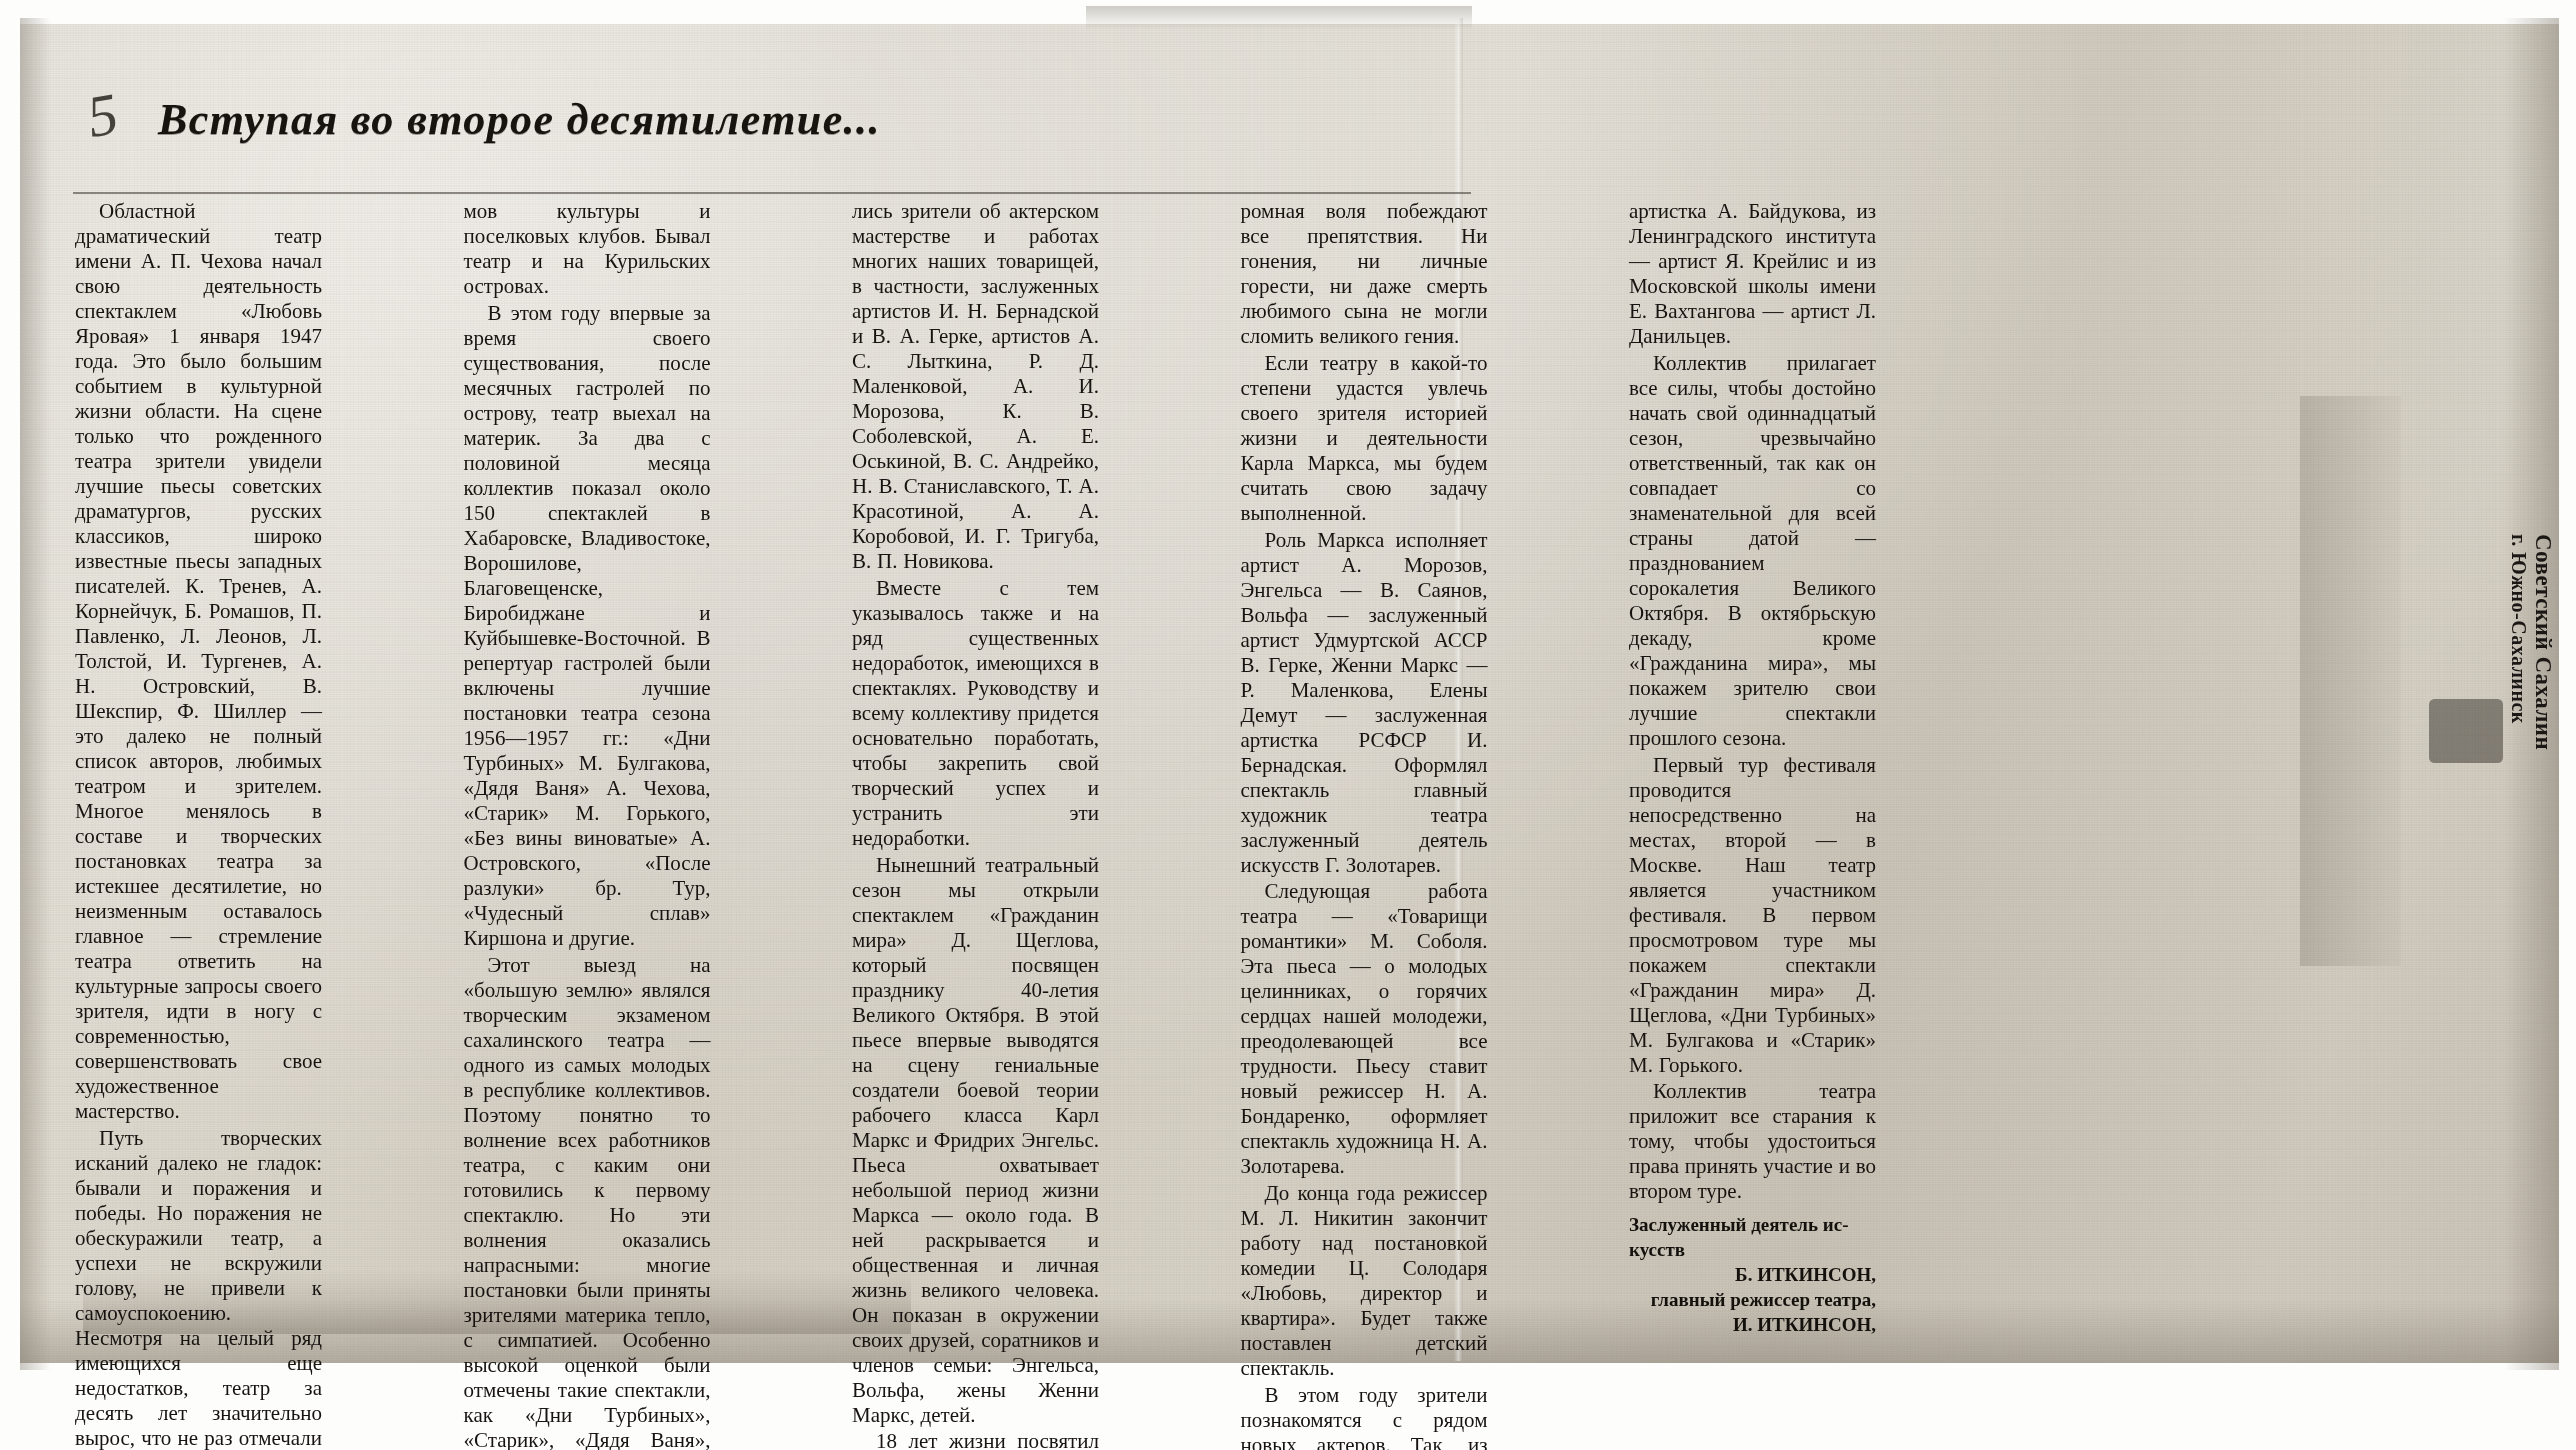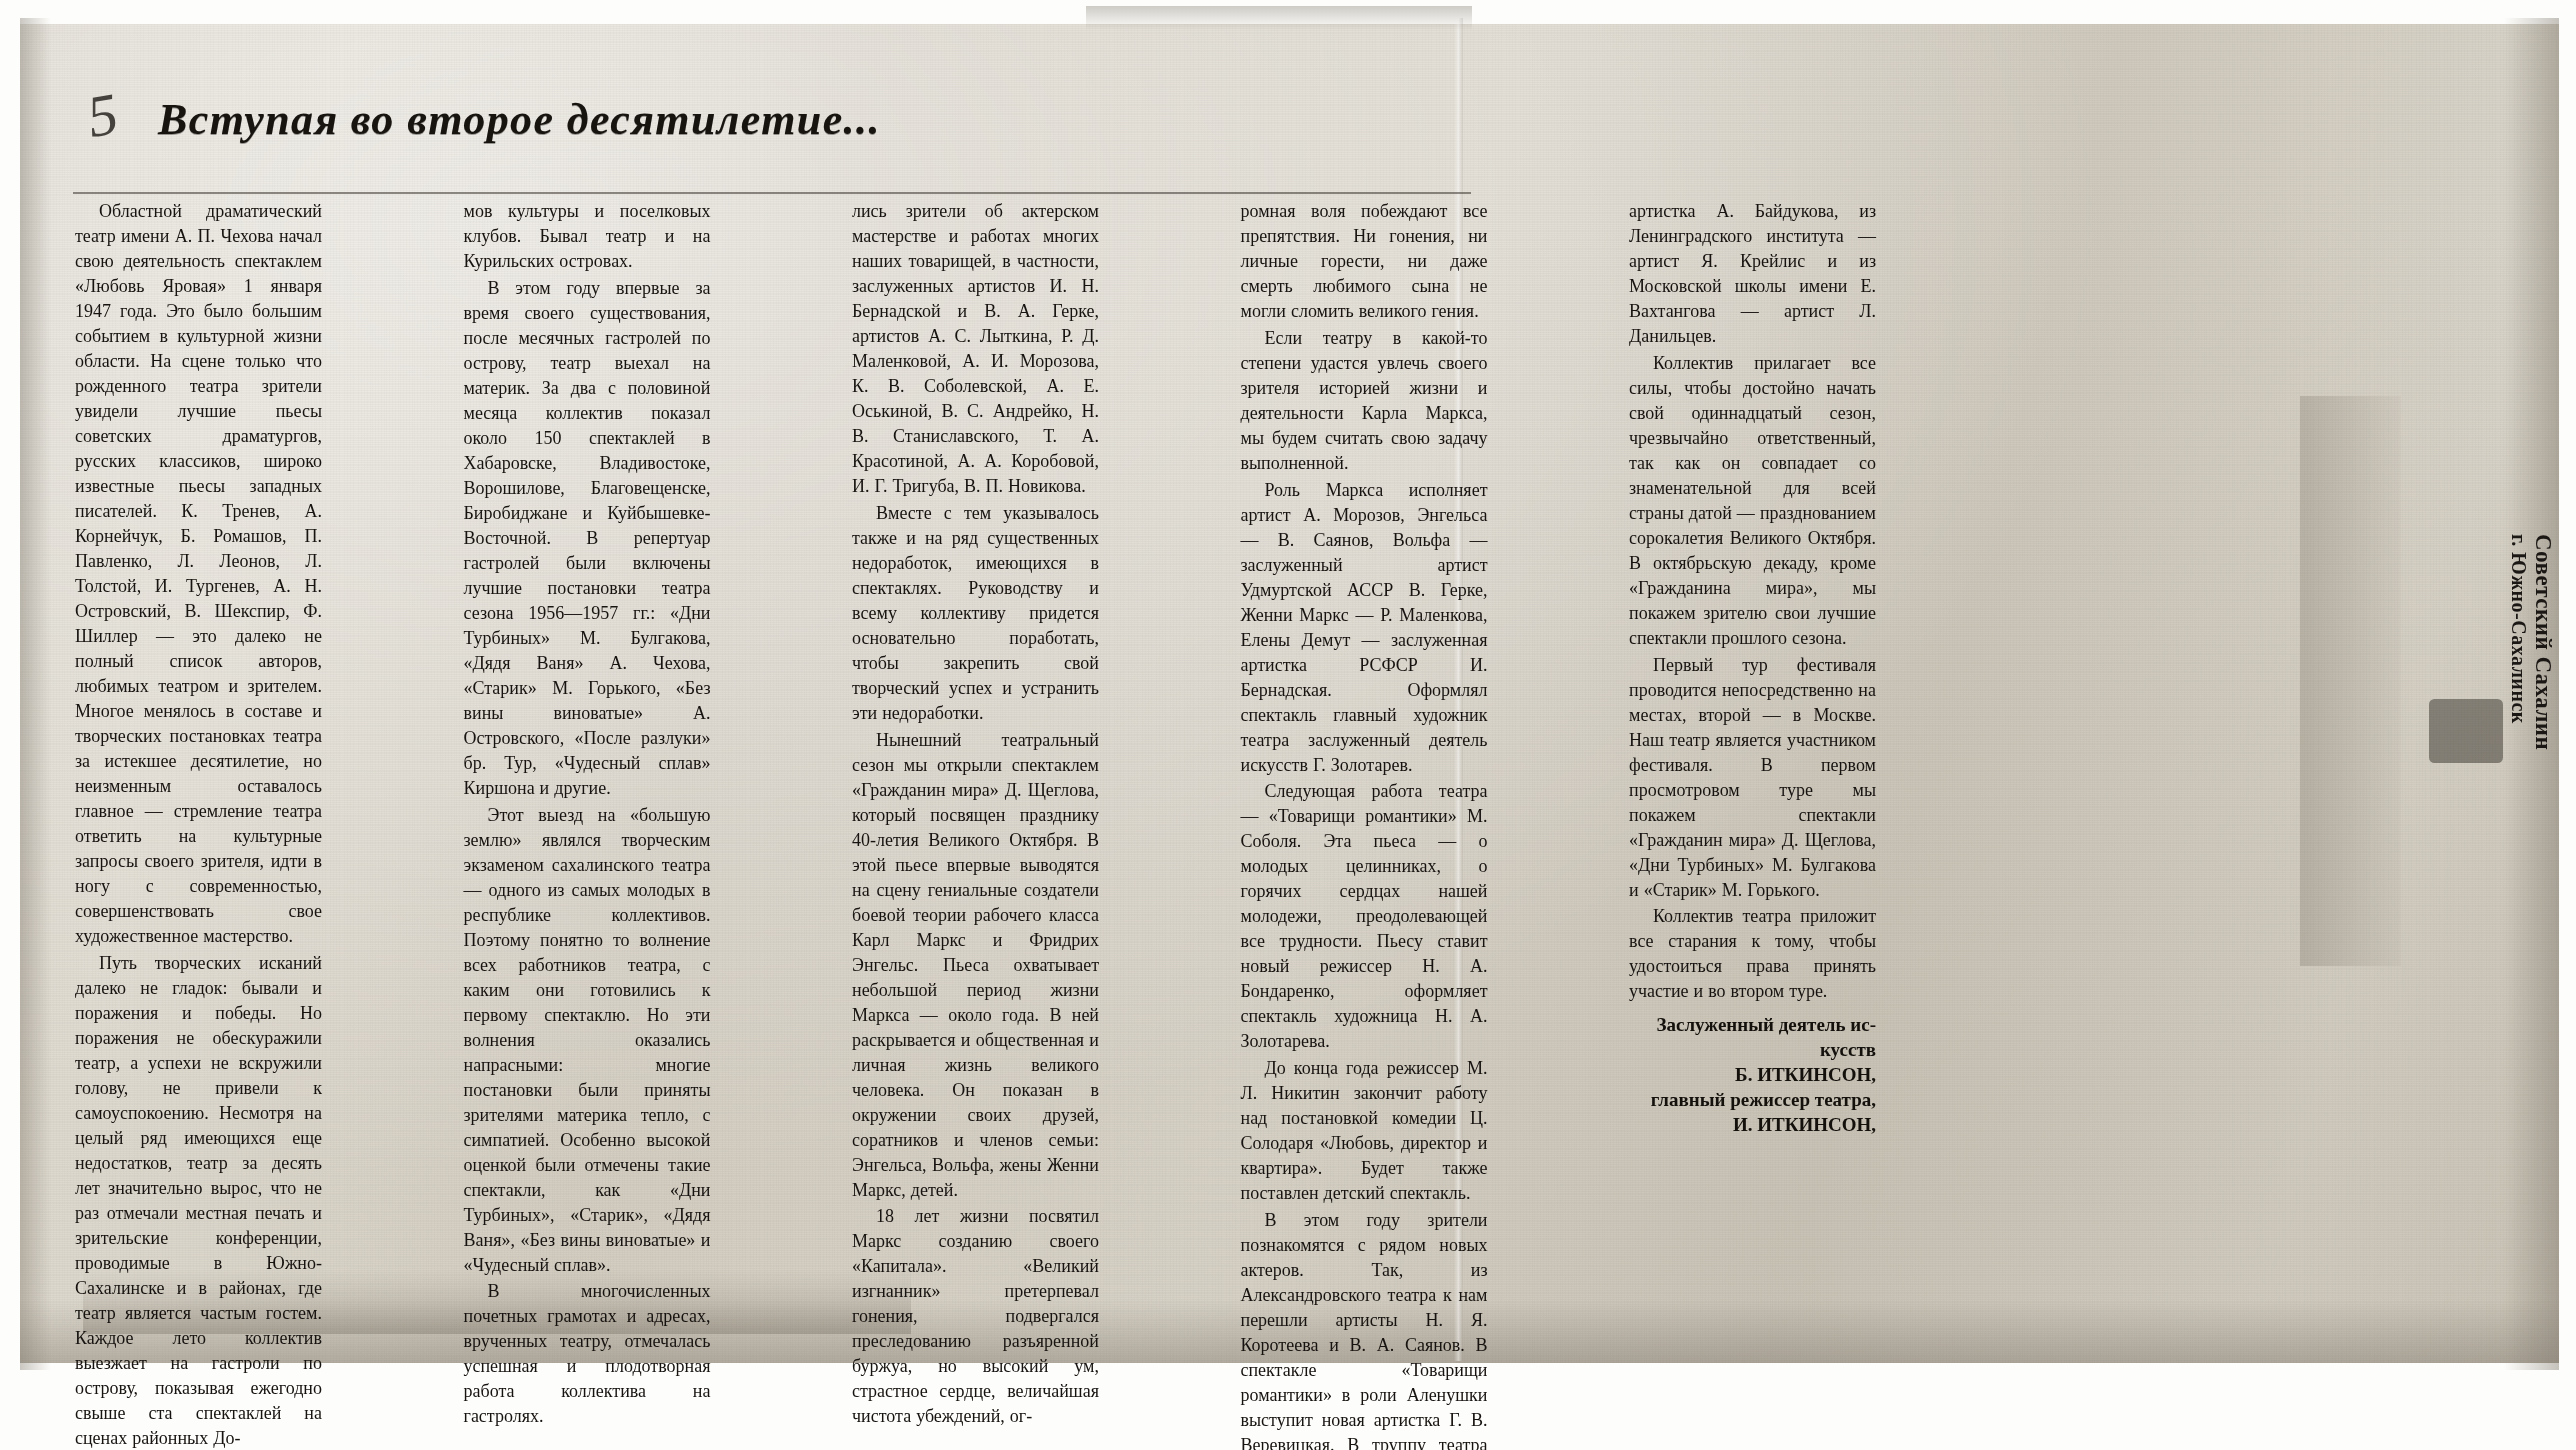--- a/index.html
+++ b/index.html
@@ -132,41 +132,41 @@
     left: 20px;
     top: 162px;
     width: 2309px;
     display: grid;
     grid-template-columns: repeat(6, 1fr);
     column-gap: 22px;
   }
   .colwrap p {
     margin: 0 0 1.8px 0;
     font-family: "Liberation Serif", serif;
-    font-size: 18px;
+    font-size: 21px;
     line-height: 25px;
     text-align: justify;
     text-indent: 24px;
     hyphens: auto;
     -webkit-hyphens: auto;
     color: #171310;
     word-spacing: 0.5px;
   }
   .colwrap p.noind { text-indent: 0; }
 
   
   .sig {
     margin-top: 7.4px;
     text-align: right;
     font-weight: bold;
     font-size: 19px;
     line-height: 25px;
   }
   .sig .ln { display:block; }
-  .sig .ln.left { text-align:right; }
+  .sig .ln.left { text-align:left; }
 
   
   .vstamp {
     position: absolute;
     right: 20px;
     top: 764px;
     width: 230px;
     height: 55px;
     transform: rotate(90deg);
     transform-origin: right top;

